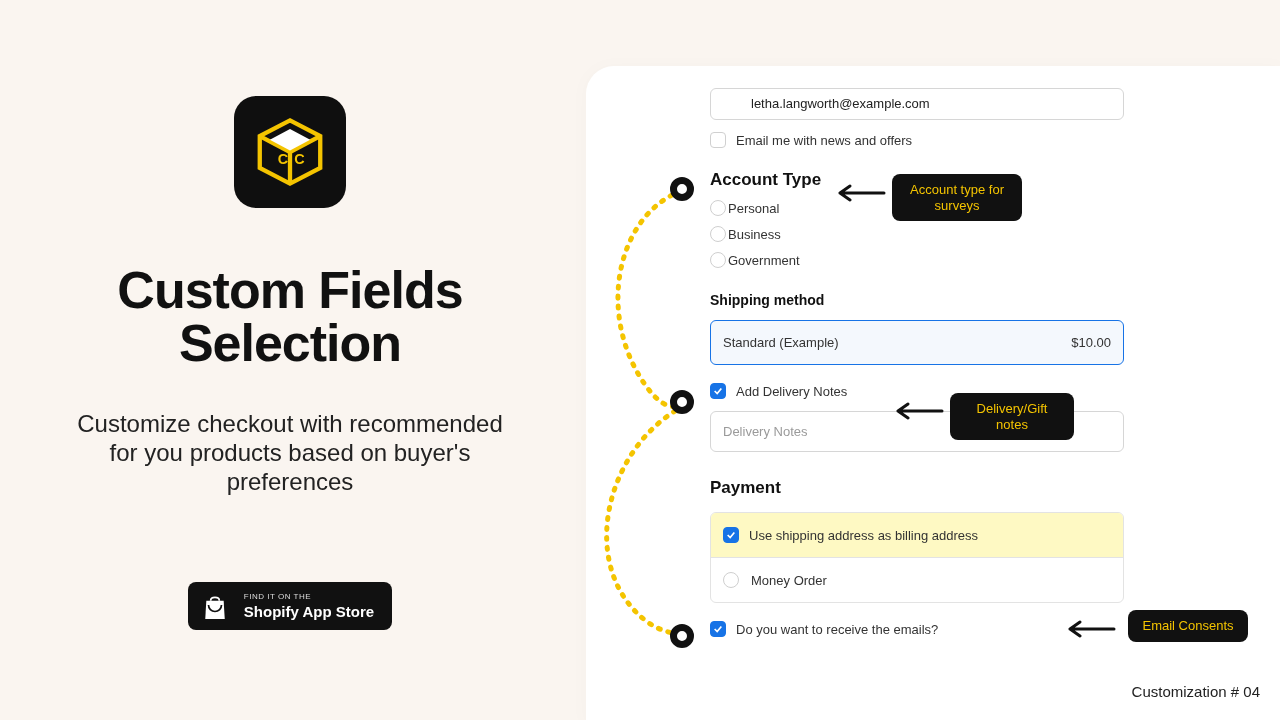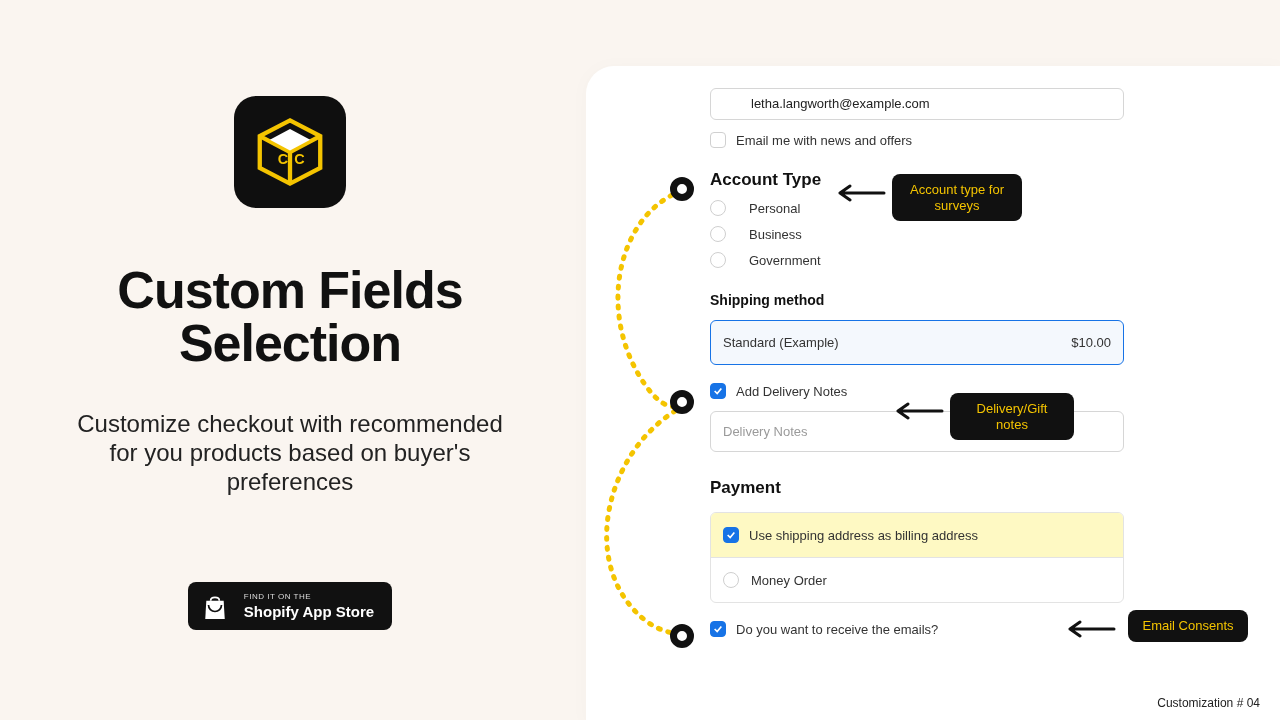--- a/index.html
+++ b/index.html
@@ -68,21 +68,21 @@
   .chk {
     width:16px; height:16px; border:1.5px solid #d0d0d0; border-radius:4px;
     display:inline-flex; align-items:center; justify-content:center;
     flex-shrink:0;
   }
   .chk.checked { background:#1773e6; border-color:#1773e6; }
   .chk.checked svg { width:10px; height:10px; }
   .section-h { font-size: 17px; font-weight:700; color:#111; margin-top:22px; }
   .section-h.small { font-size:14px; font-weight:600; margin-top:24px; }
   .radio-list { margin-top:10px; display:flex; flex-direction:column; gap:10px; }
-  .radio-row { display:flex; align-items:center; gap:23px; }
+  .radio-row { display:flex; align-items:center; gap:2px; }
   .radio-circle { width:16px; height:16px; border:1.5px solid #cfcfcf; border-radius:50%; flex-shrink:0; }
   .ship-opt {
     margin-top:12px;
     border:1.5px solid #1773e6; border-radius:6px;
     background:#f4f8fd;
     padding:14px 12px;
     display:flex; justify-content:space-between; align-items:center;
     font-size:13px;
   }
   .ship-opt .price { font-weight:400;text-align:center; }
@@ -107,22 +107,22 @@
     position:absolute; background:#111; color:#f4c400;
     font-size:13px; line-height:1.2; padding:8px 14px; border-radius:8px;
     text-align:center; z-index:6;
   }
   .arrow {
     position:absolute; z-index:6; color:#111;
   }
   .arrow svg { width:48px; height:22px; }
 
   .footer-tag {
-    position:absolute; right:20px; bottom:10px;
-    font-size:12px; color:#222;
+    position:absolute; right:20px; bottom:20px;
+    font-size:15px; color:#222;
   }
 
   
   .connector-svg {
     position:absolute; left:586px; top:66px; width:700px; height:660px;
     pointer-events:none; z-index:4;
   }
 </style>
 </head>
 <body>

